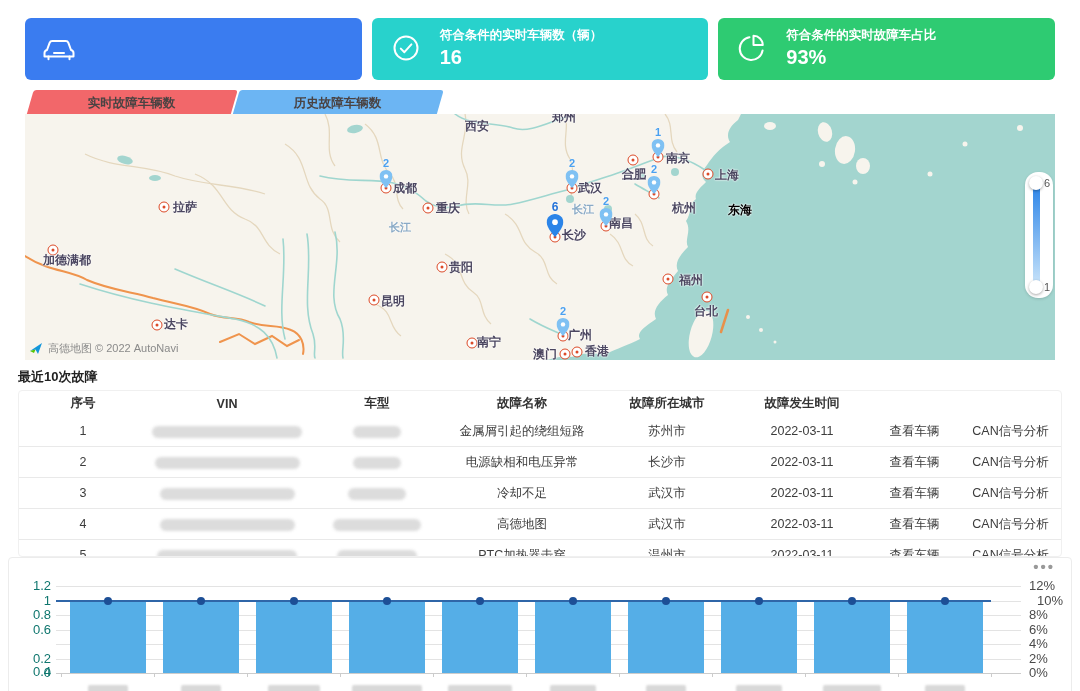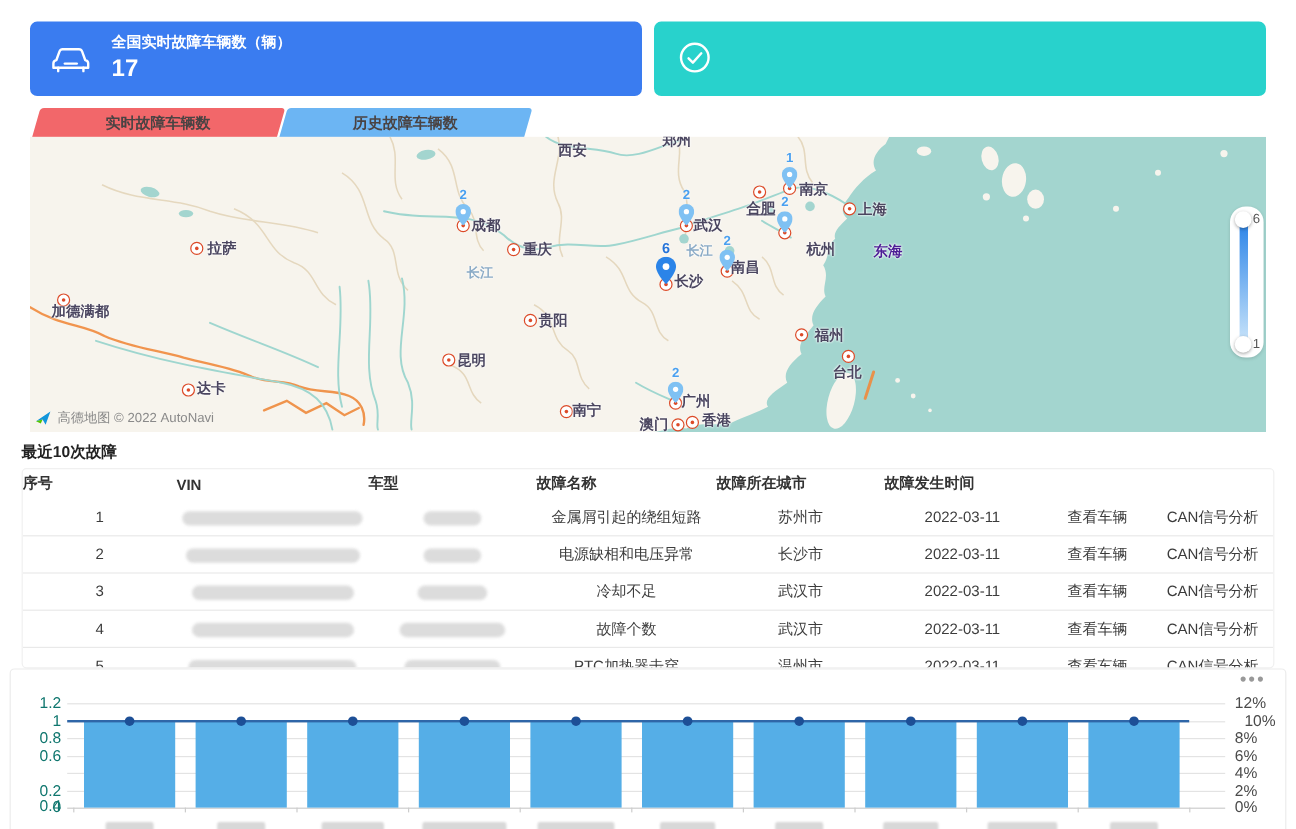--- a/index.html
+++ b/index.html
@@ -17,21 +17,21 @@
 
   
   .tabs{position:absolute;top:90px;left:30px;height:26px;display:flex;}
   .tab{width:204px;height:26px;transform:skewX(-16deg);border-radius:3px 3px 0 0;display:flex;align-items:center;justify-content:center;margin-right:2px;cursor:pointer;}
   .tab span{transform:skewX(16deg);font-size:12.5px;font-weight:bold;color:#4a4343;}
 
   
   .map{position:absolute;top:114px;left:25px;width:1030px;height:246px;background:#f7f4ed;overflow:hidden;}
   .map svg.terrain{position:absolute;left:0;top:0;}
   .city{position:absolute;transform:translate(-50%,-50%);font-size:12px;font-weight:600;color:#4b4660;white-space:nowrap;text-shadow:0 0 2px #fff,0 0 2px #fff;pointer-events:none;}
-  .city.sea{color:#4c1d95;}
+  .city.sea{color:#000000;}
   .city.river{color:#8aaac6;font-size:11px;font-weight:600;}
   .cmarker{position:absolute;width:11px;height:11px;transform:translate(-50%,-50%);border:1.5px solid #dc4a28;border-radius:50%;background:#fff;box-sizing:border-box;}
   .cmarker i{position:absolute;left:50%;top:50%;width:3px;height:3px;margin:-1.5px 0 0 -1.5px;background:#dc4a28;border-radius:50%;}
   .pin{position:absolute;transform:translate(-50%,-100%);display:flex;flex-direction:column;align-items:center;cursor:pointer;}
   .pin .pin-count{font-size:11px;font-weight:bold;color:#4aa0f0;line-height:1;margin-bottom:1px;text-shadow:0 0 2px #fff;}
   .pin.dark .pin-count{color:#2573d8;font-size:12px;}
   .pin .pin-svg{width:13px;height:18px;fill:#7fc1f3;}
   .pin.dark .pin-svg{width:17px;height:23px;fill:#2b84e8;}
   .map-scale{position:absolute;right:2px;top:58px;width:28px;height:126px;background:#fff;border-radius:13px;box-shadow:0 1px 3px rgba(0,0,0,.15);}
   .map-scale .bar{position:absolute;left:8px;top:12px;width:7px;height:102px;border-radius:4px;background:linear-gradient(#2b84e8,#c9e4fa);}
@@ -40,21 +40,21 @@
   .map-scale .num{position:absolute;left:19px;font-size:11px;color:#555;}
   .map-scale .n-top{top:5px;} .map-scale .n-bot{bottom:5px;}
   .attrib{position:absolute;left:4px;bottom:4px;display:flex;align-items:center;font-size:11px;color:#8a8a8a;}
   .attrib .logo{width:15px;height:13px;margin-right:4px;}
 
   
   .tbl-title{position:absolute;top:368px;left:18px;font-size:13px;font-weight:bold;color:#222;}
   .tbl-panel{position:absolute;top:390px;left:18px;width:1044px;height:167px;overflow:hidden;border:1px solid #f0f0f0;border-radius:4px;box-sizing:border-box;background:#fff;}
   .tgrid{display:grid;grid-template-columns:128px 160px 140px 150px 140px 130px 95px 97px;align-items:center;}
   .thead{height:25px;font-weight:bold;font-size:12.5px;color:#333;}
-  .thead .th{text-align:left;}
+  .thead .th{text-align:center;}
   .thead .th-op{grid-column:7/9;text-align:center;}
   .trow{height:30px;font-size:12.5px;color:#3c3c3c;border-bottom:1px solid #e9e9e9;}
   .trow .td{text-align:center;}
   .trow .td.action{cursor:pointer;}
   .redact{display:inline-block;height:12px;border-radius:6px;background:#d6d6d6;filter:blur(1.5px);opacity:.85;vertical-align:middle;}
 
   
   .chart-panel{position:absolute;top:557px;left:8px;width:1064px;height:140px;border:1px solid #ececec;border-radius:4px;box-sizing:border-box;background:#fff;}
   .c-legend{position:absolute;top:6px;left:0;right:0;display:flex;justify-content:center;gap:22px;font-size:12px;color:#666;}
   .c-legend .li{display:flex;align-items:center;gap:5px;cursor:pointer;}
@@ -83,31 +83,43 @@
 
   <div class="cards">
     <div class="stat-card" style="background: rgb(58, 124, 240);">
       <span class="sicon">
         <svg class="sicon-svg" viewBox="0 0 36 28">
           <path d="M6 16 L8.6 8.8 Q9.3 7 11.2 7 H24.8 Q26.7 7 27.4 8.8 L30 16 Q32.5 16.6 32.5 19 V22.5 H3.5 V19 Q3.5 16.6 6 16 Z"></path>
           <line x1="13" y1="19" x2="23" y2="19"></line>
           <path d="M7.5 22.5 v2.8 M28.5 22.5 v2.8"></path>
         </svg>
       </span>
-      <span class="txt">
-        <span class="lbl">全国实时故障车辆数（辆）</span>
-        <span class="val">17</span>
-      </span>
     </div>
     <div class="stat-card" style="background: rgb(40, 210, 204);">
       <span class="sicon">
         <svg class="sicon-svg" viewBox="0 0 36 28">
           <circle cx="18" cy="14" r="11.5"></circle>
           <path d="M12.8 14.6 l3.6 3.6 7-7.8"></path>
         </svg>
+      </span>
+      <span class="txt">
+        <span class="lbl">符合条件的实时车辆数（辆）</span>
+        <span class="val">16</span>
+      </span>
+    </div>
+    <div class="stat-card" style="background: rgb(46, 203, 114);">
+      <span class="sicon">
+        <svg class="sicon-svg" viewBox="0 0 36 28">
+          <path d="M15.5 3.2 A11.5 11.5 0 1 0 28.6 16.4"></path>
+          <path d="M19.5 1.8 V11 H28.8 A9.3 9.3 0 0 0 19.5 1.8 Z"></path>
+        </svg>
+      </span>
+      <span class="txt">
+        <span class="lbl">符合条件的实时故障车占比</span>
+        <span class="val">93%</span>
       </span>
     </div>
   </div>
 
   <div class="tabs">
     <div class="tab" style="background: rgb(242, 103, 106);">
         <span>实时故障车辆数</span>
       </div>
     <div class="tab" style="background: rgb(108, 181, 243);">
         <span>历史故障车辆数</span>
@@ -369,21 +381,21 @@
           <div class="td">冷却不足</div>
           <div class="td">武汉市</div>
           <div class="td">2022-03-11</div>
           <div class="td action">查看车辆</div>
           <div class="td action">CAN信号分析</div>
         </div>
         <div class="tgrid trow">
           <div class="td">4</div>
           <div class="td"><span class="redact" style="width:135px"></span></div>
           <div class="td"><span class="redact" style="width:88px"></span></div>
-          <div class="td">故障个数</div>
+          <div class="td">高德地图</div>
           <div class="td">武汉市</div>
           <div class="td">2022-03-11</div>
           <div class="td action">查看车辆</div>
           <div class="td action">CAN信号分析</div>
         </div>
         <div class="tgrid trow">
           <div class="td">5</div>
           <div class="td"><span class="redact" style="width:140px"></span></div>
           <div class="td"><span class="redact" style="width:80px"></span></div>
           <div class="td">PTC加热器击穿</div>

